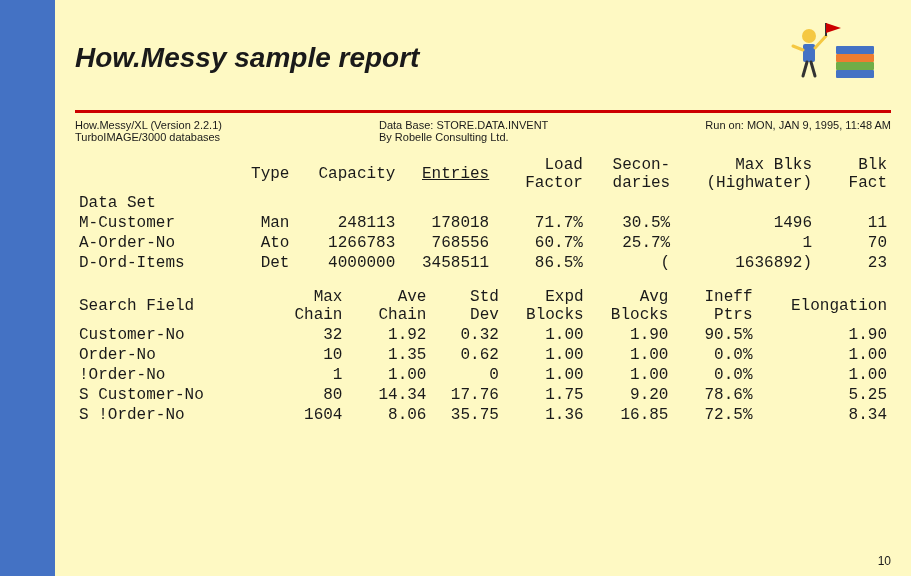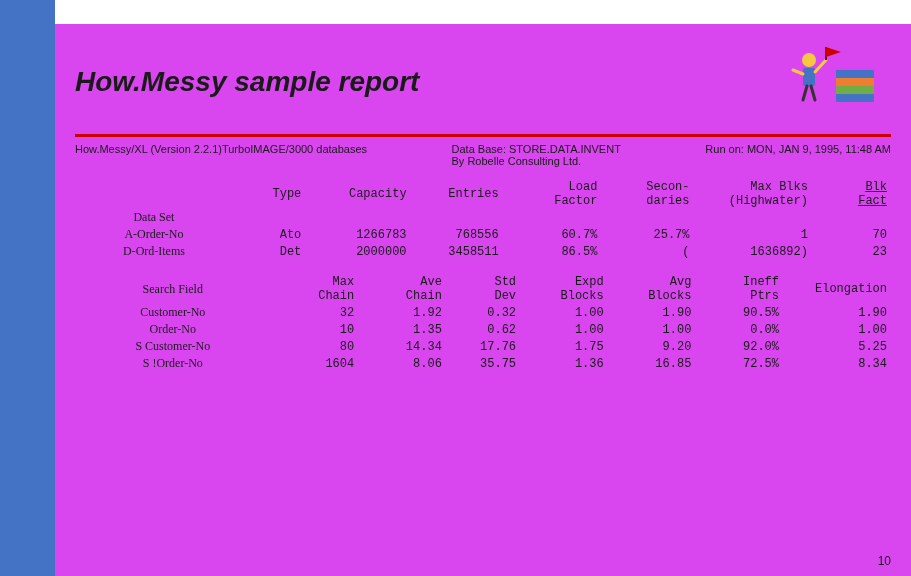--- a/index.html
+++ b/index.html
@@ -22,22 +22,21 @@
       background: #4472C4;
     }
 
     
     .main-content {
       position: absolute;
       left: 55px;
       top: 0;
       right: 0;
       bottom: 0;
-      background: #d946ef;
-      margin-top: 24px;
+      background: #fef9c3;
     }
 
     
     .title-section {
       padding: 18px 20px 12px 20px;
       display: flex;
       justify-content: space-between;
       align-items: center;
     }
 
@@ -65,47 +64,47 @@
     .report-info {
       display: flex;
       justify-content: space-between;
       padding: 6px 20px 4px 20px;
       font-size: 11px;
       color: #1a1a1a;
     }
 
     .report-info-left {
       display: flex;
-      flex-direction: row;
+      flex-direction: column;
     }
 
     .report-info-right {
       text-align: center;
     }
 
     
     .data-section {
       padding: 8px 20px 0 20px;
       font-family: 'Courier New', Courier, monospace;
-      font-size: 12px;
+      font-size: 16px;
       color: #1a1a1a;
     }
 
     .data-table {
       width: 100%;
       border-collapse: collapse;
     }
 
     .data-table td {
       padding: 1px 4px;
       white-space: nowrap;
     }
 
     .col-right { text-align: right; }
-    .col-left { text-align: center; font-family: Liberation Serif, serif; }
+    .col-left { text-align: left; }
 
     .section-gap { height: 14px; }
 
     
     .page-number {
       position: absolute;
       bottom: 8px;
       right: 20px;
       font-size: 12px;
       color: #1a1a1a;
@@ -168,52 +167,62 @@
   </div>
 
   <div class="data-section">
 
     <table class="data-table">
       <thead>
         <tr>
           <td class="col-left" style="width:120px;"></td>
           <td class="col-right" style="width:55px;">Type</td>
           <td class="col-right" style="width:80px;">Capacity</td>
-          <td class="col-right" style="width:70px;">Entries</td>
+          <td class="col-right" style="width:70px;text-decoration:underline;">Entries</td>
           <td class="col-right" style="width:75px;">Load<br>Factor</td>
           <td class="col-right" style="width:70px;">Secon-<br>daries</td>
           <td class="col-right" style="width:90px;">Max Blks<br>(Highwater)</td>
-          <td class="col-right" style="width:60px;text-decoration:underline;">Blk<br>Fact</td>
+          <td class="col-right" style="width:60px;">Blk<br>Fact</td>
         </tr>
       </thead>
       <tbody>
         <tr>
           <td class="col-left">Data Set</td>
           <td></td>
             <td></td>
             <td></td>
             <td></td>
             <td></td>
             <td></td>
             <td></td>
+        </tr>
+        <tr>
+          <td class="col-left">M-Customer</td>
+          <td class="col-right">Man</td>
+          <td class="col-right">248113</td>
+          <td class="col-right">178018</td>
+          <td class="col-right">71.7%</td>
+          <td class="col-right">30.5%</td>
+          <td class="col-right">1496</td>
+          <td class="col-right">11</td>
         </tr>
         <tr>
           <td class="col-left">A-Order-No</td>
           <td class="col-right">Ato</td>
           <td class="col-right">1266783</td>
           <td class="col-right">768556</td>
           <td class="col-right">60.7%</td>
           <td class="col-right">25.7%</td>
           <td class="col-right">1</td>
           <td class="col-right">70</td>
         </tr>
         <tr>
           <td class="col-left">D-Ord-Items</td>
           <td class="col-right">Det</td>
-          <td class="col-right">2000000</td>
+          <td class="col-right">4000000</td>
           <td class="col-right">3458511</td>
           <td class="col-right">86.5%</td>
           <td class="col-right">(</td>
           <td class="col-right">1636892)</td>
           <td class="col-right">23</td>
         </tr>
       </tbody>
     </table>
 
     <div class="section-gap"></div>
@@ -246,27 +255,37 @@
           <td class="col-left">Order-No</td>
           <td class="col-right">10</td>
           <td class="col-right">1.35</td>
           <td class="col-right">0.62</td>
           <td class="col-right">1.00</td>
           <td class="col-right">1.00</td>
           <td class="col-right">0.0%</td>
           <td class="col-right">1.00</td>
         </tr>
         <tr>
+          <td class="col-left">!Order-No</td>
+          <td class="col-right">1</td>
+          <td class="col-right">1.00</td>
+          <td class="col-right">0</td>
+          <td class="col-right">1.00</td>
+          <td class="col-right">1.00</td>
+          <td class="col-right">0.0%</td>
+          <td class="col-right">1.00</td>
+        </tr>
+        <tr>
           <td class="col-left">S Customer-No</td>
           <td class="col-right">80</td>
           <td class="col-right">14.34</td>
           <td class="col-right">17.76</td>
           <td class="col-right">1.75</td>
           <td class="col-right">9.20</td>
-          <td class="col-right">92.0%</td>
+          <td class="col-right">78.6%</td>
           <td class="col-right">5.25</td>
         </tr>
         <tr>
           <td class="col-left">S !Order-No</td>
           <td class="col-right">1604</td>
           <td class="col-right">8.06</td>
           <td class="col-right">35.75</td>
           <td class="col-right">1.36</td>
           <td class="col-right">16.85</td>
           <td class="col-right">72.5%</td>

